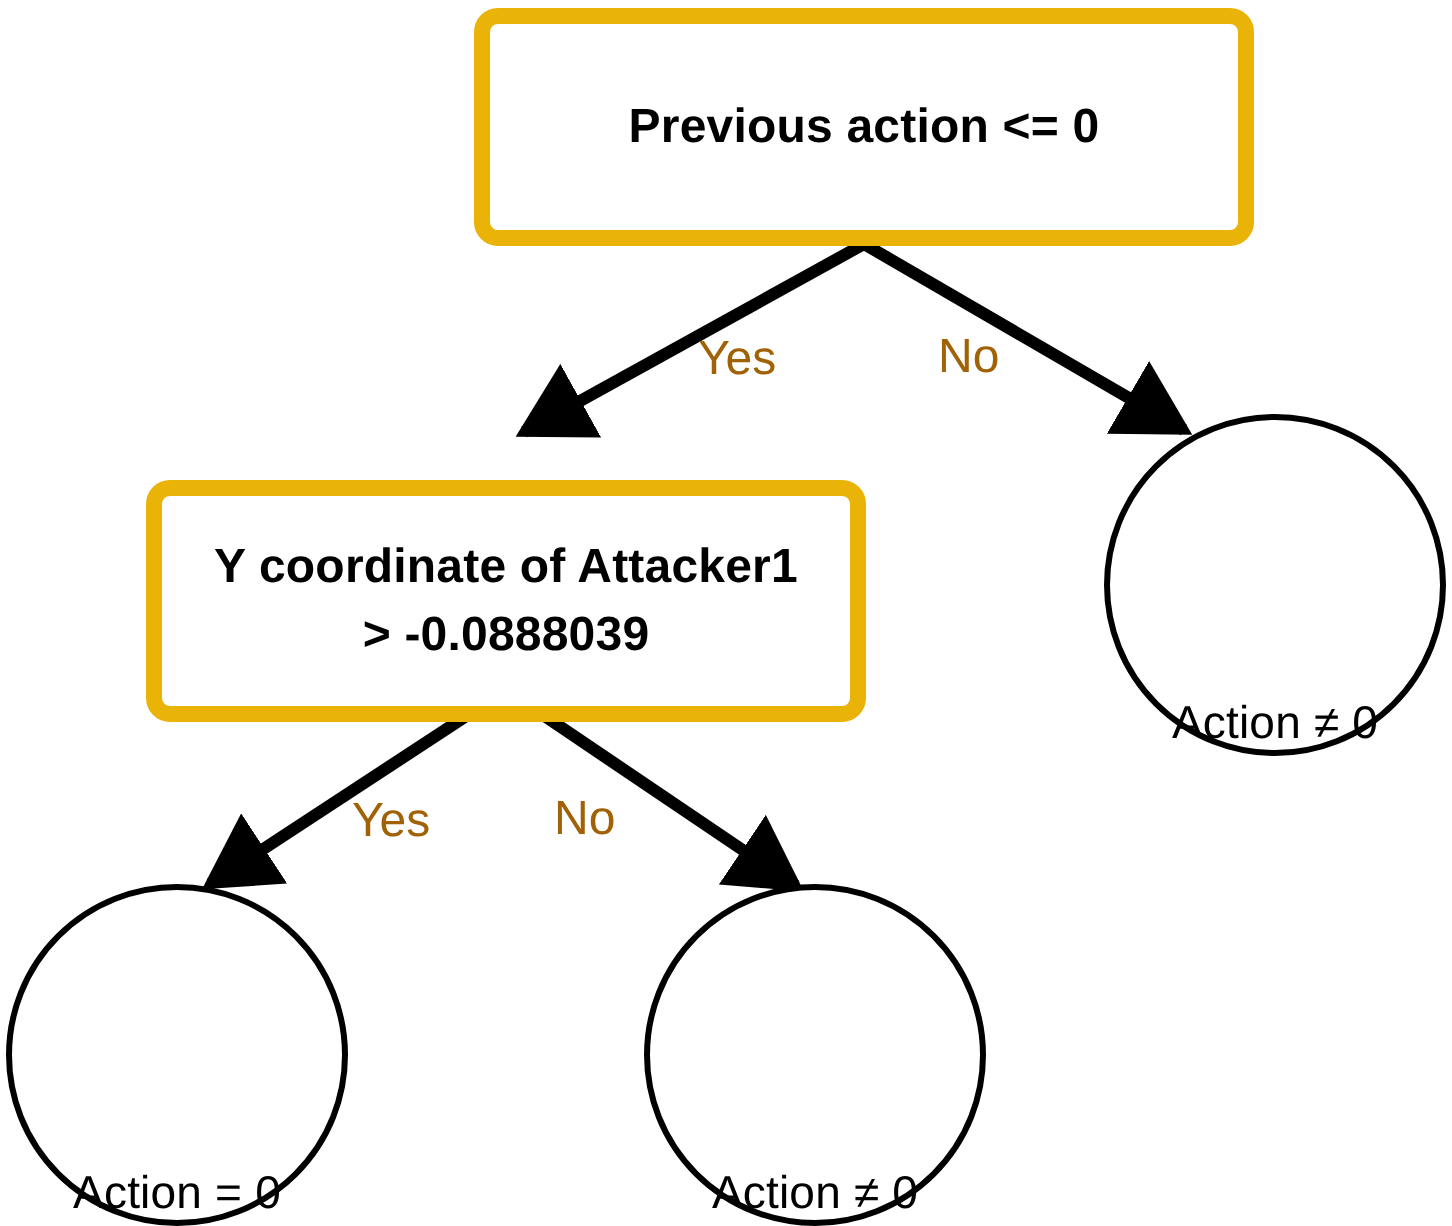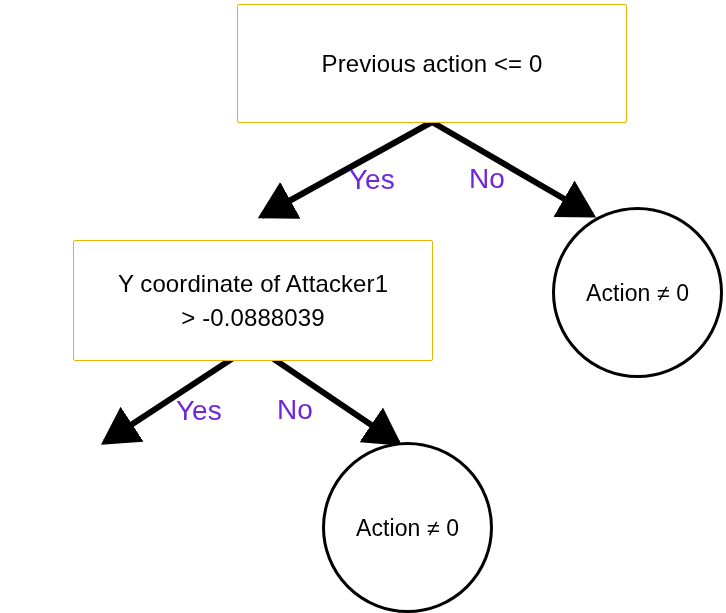--- a/index.html
+++ b/index.html
@@ -29,42 +29,44 @@
     position: absolute;
     display: flex;
     align-items: center;
     justify-content: center;
     text-align: center;
     box-sizing: border-box;
     background: #ffffff;
     color: #000000;
   }
   .node-decision {
-    border: 1px solid #eab308;
-    border-radius: 2px;
+    border: 8px solid #eab308;
+    border-radius: 12px;
+    font-weight: bold;
   }
   .node-leaf {
     border: 3px solid #000000;
     border-radius: 50%;
+    align-items: flex-end;
   }
   .node-text {
     font-size: 24px;
     line-height: 34px;
     letter-spacing: 0.1px;
     white-space: pre-line;
   }
   .leaf-text {
     font-size: 23px;
     line-height: 28px;
   }
   .edge-label {
     position: absolute;
-    font-size: 28px;
+    font-size: 24px;
     line-height: 26px;
-    color: #6d28d9;
+    color: #a16207;
     background: transparent;
     white-space: nowrap;
   }
 </style>
 </head>
 <body>
 
 <div id="diagram-root">
 
   <svg id="diagram-svg" viewBox="0 0 726 613">
@@ -89,20 +91,23 @@
 
   <div class="node node-decision" style="left:73px; top:240px; width:360px; height:121px;">
     <span class="node-text">Y coordinate of Attacker1
 &gt; -0.0888039</span>
   </div>
 
   <div class="node node-leaf" style="left:552px; top:207px; width:171px; height:171px;">
     <span class="node-text leaf-text">Action ≠ 0</span>
   </div>
 
+  <div class="node node-leaf" style="left:3px; top:442px; width:171px; height:171px;">
+    <span class="node-text leaf-text">Action = 0</span>
+  </div>
 
   <div class="node node-leaf" style="left:322px; top:442px; width:171px; height:171px;">
     <span class="node-text leaf-text">Action ≠ 0</span>
   </div>
 
   <div class="edge-label" style="left:349px; top:167px;">Yes</div>
 
   <div class="edge-label" style="left:469px; top:166px;">No</div>
 
   <div class="edge-label" style="left:176px; top:398px;">Yes</div>

